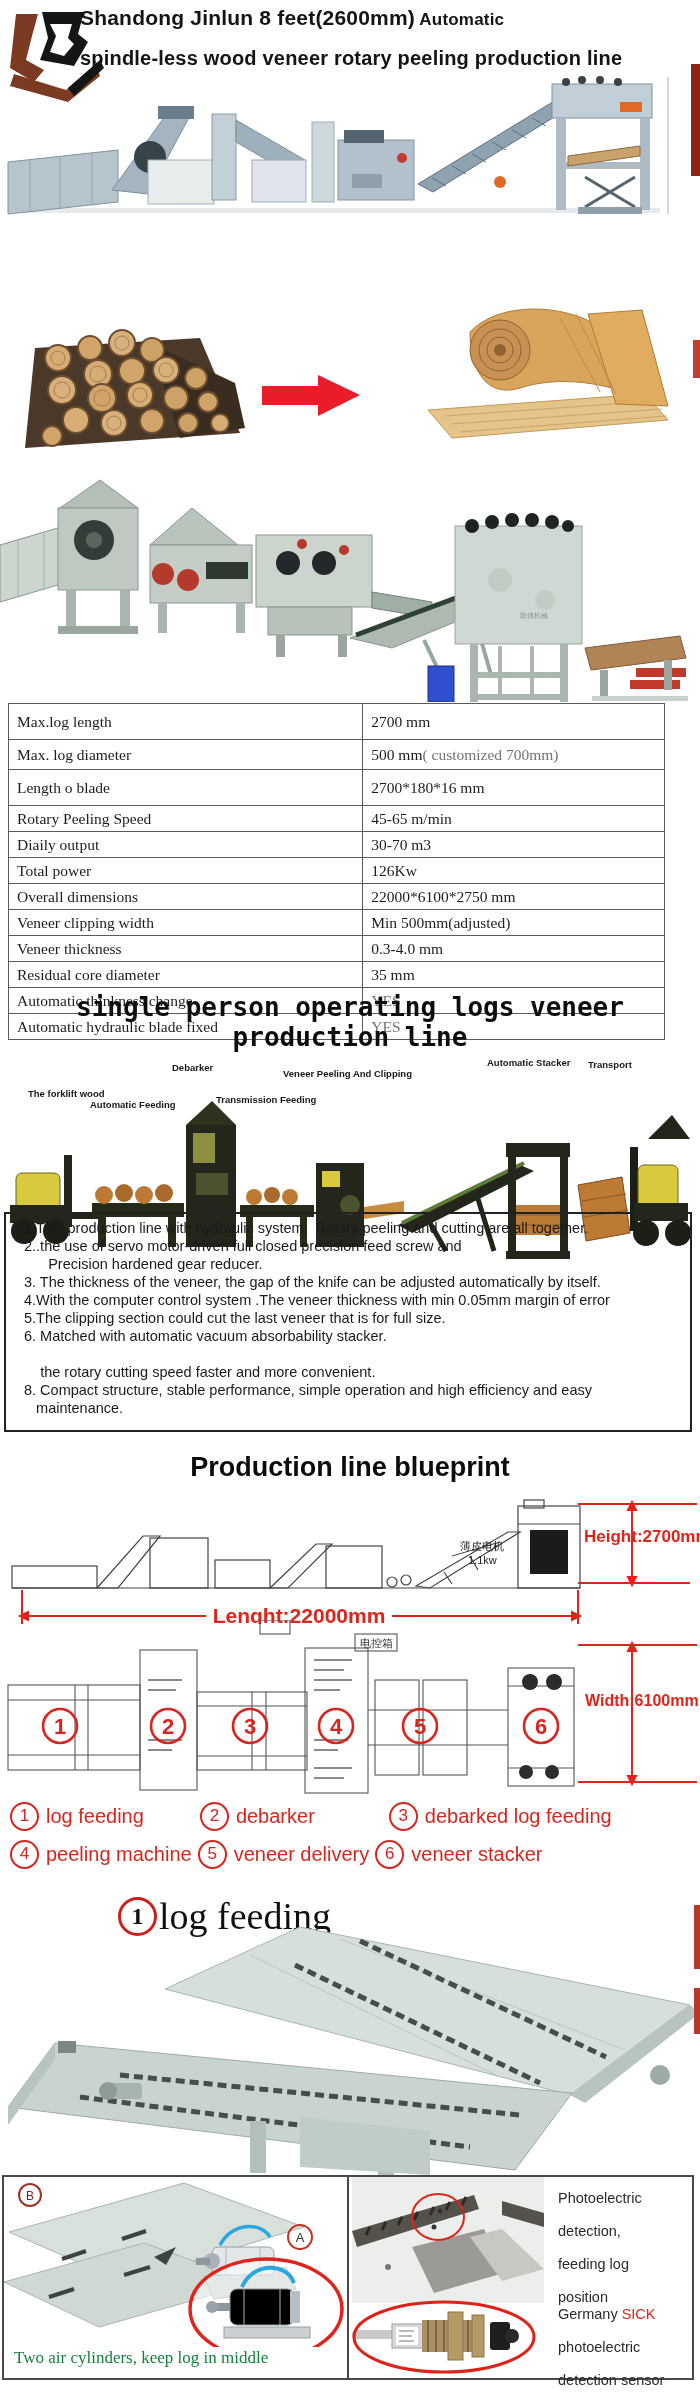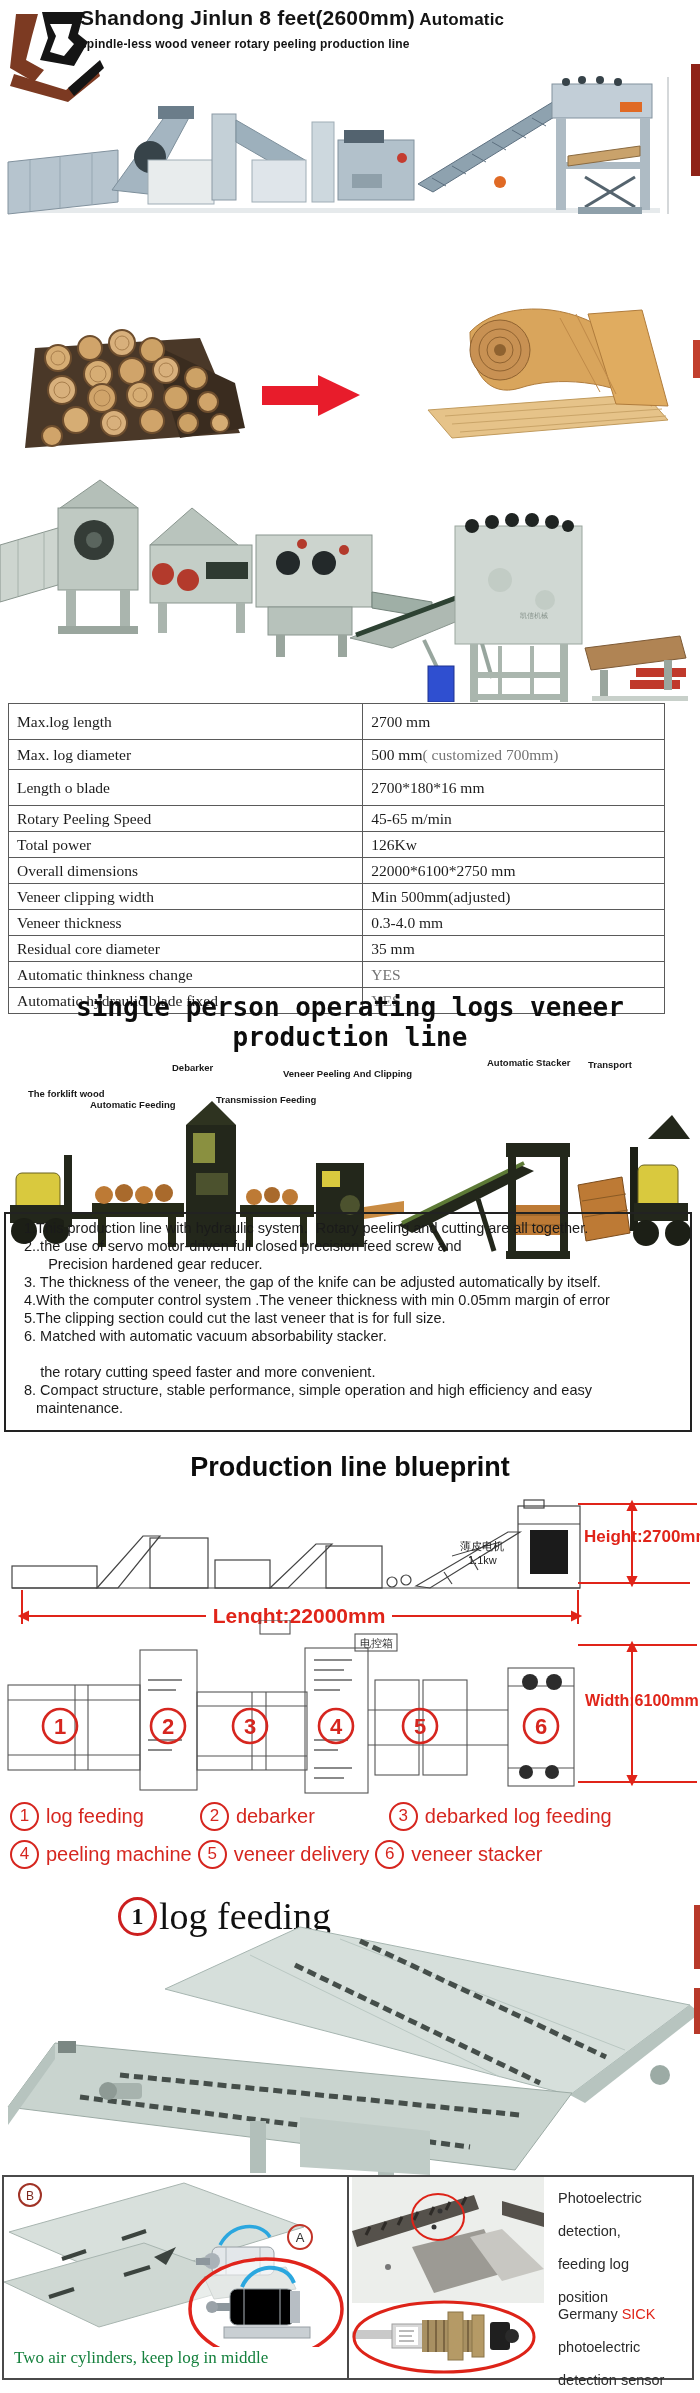--- a/index.html
+++ b/index.html
@@ -4,21 +4,21 @@
 <style>
   html,body{margin:0;padding:0;background:#fff;}
   .page{position:relative;width:700px;height:2393px;background:#fff;overflow:hidden;
         font-family:"Liberation Sans",sans-serif;color:#111;}
   .abs{position:absolute;}
 
   
   .hdr-title{left:80px;top:6px;width:615px;font-weight:bold;color:#141414;}
   .hdr-l1{font-size:21px;letter-spacing:.2px;}
   .hdr-l1 .tail{font-size:17px;}
-  .hdr-l2{font-size:12px;margin-top:7px;letter-spacing:.2px;}
+  .hdr-l2{font-size:20px;margin-top:17px;letter-spacing:.2px;}
 
   
   table.spec{left:8px;top:703px;position:absolute;width:657px;border-collapse:collapse;
              font-family:"Liberation Serif",serif;font-size:15.5px;color:#1c1c1c;}
   table.spec td{border:1px solid #5a5a5a;padding:1px 8px;vertical-align:middle;}
   table.spec td.c1{width:54%;}
   table.spec tr{height:26px;}
   table.spec tr:nth-child(1){height:36px;}
   table.spec tr:nth-child(2){height:30px;}
   table.spec tr:nth-child(3){height:36px;}
@@ -265,20 +265,24 @@
     <tr>
       <td class="c1">Length o blade</td>
       <td class="c2"><span class="v">2700*180*16 mm</span><span class="vb"></span></td>
     </tr>
 
     <tr>
       <td class="c1">Rotary Peeling Speed</td>
       <td class="c2"><span class="v">45-65 m/min</span><span class="vb"></span></td>
     </tr>
 
+    <tr>
+      <td class="c1">Diaily output</td>
+      <td class="c2"><span class="v">30-70 m3</span><span class="vb"></span></td>
+    </tr>
 
     <tr>
       <td class="c1">Total power</td>
       <td class="c2"><span class="v">126Kw</span><span class="vb"></span></td>
     </tr>
 
     <tr>
       <td class="c1">Overall dimensions</td>
       <td class="c2"><span class="v">22000*6100*2750 mm</span><span class="vb"></span></td>
     </tr>

